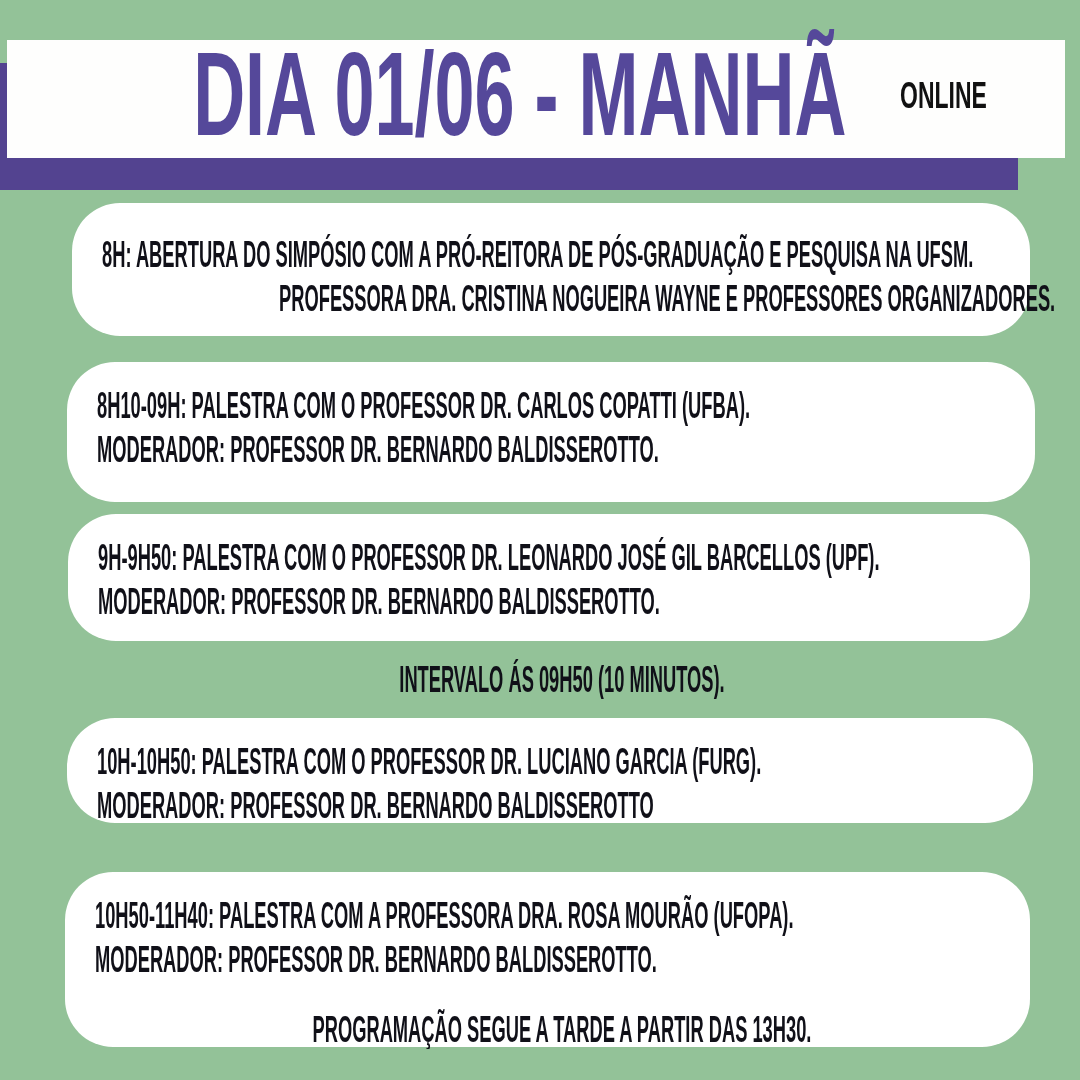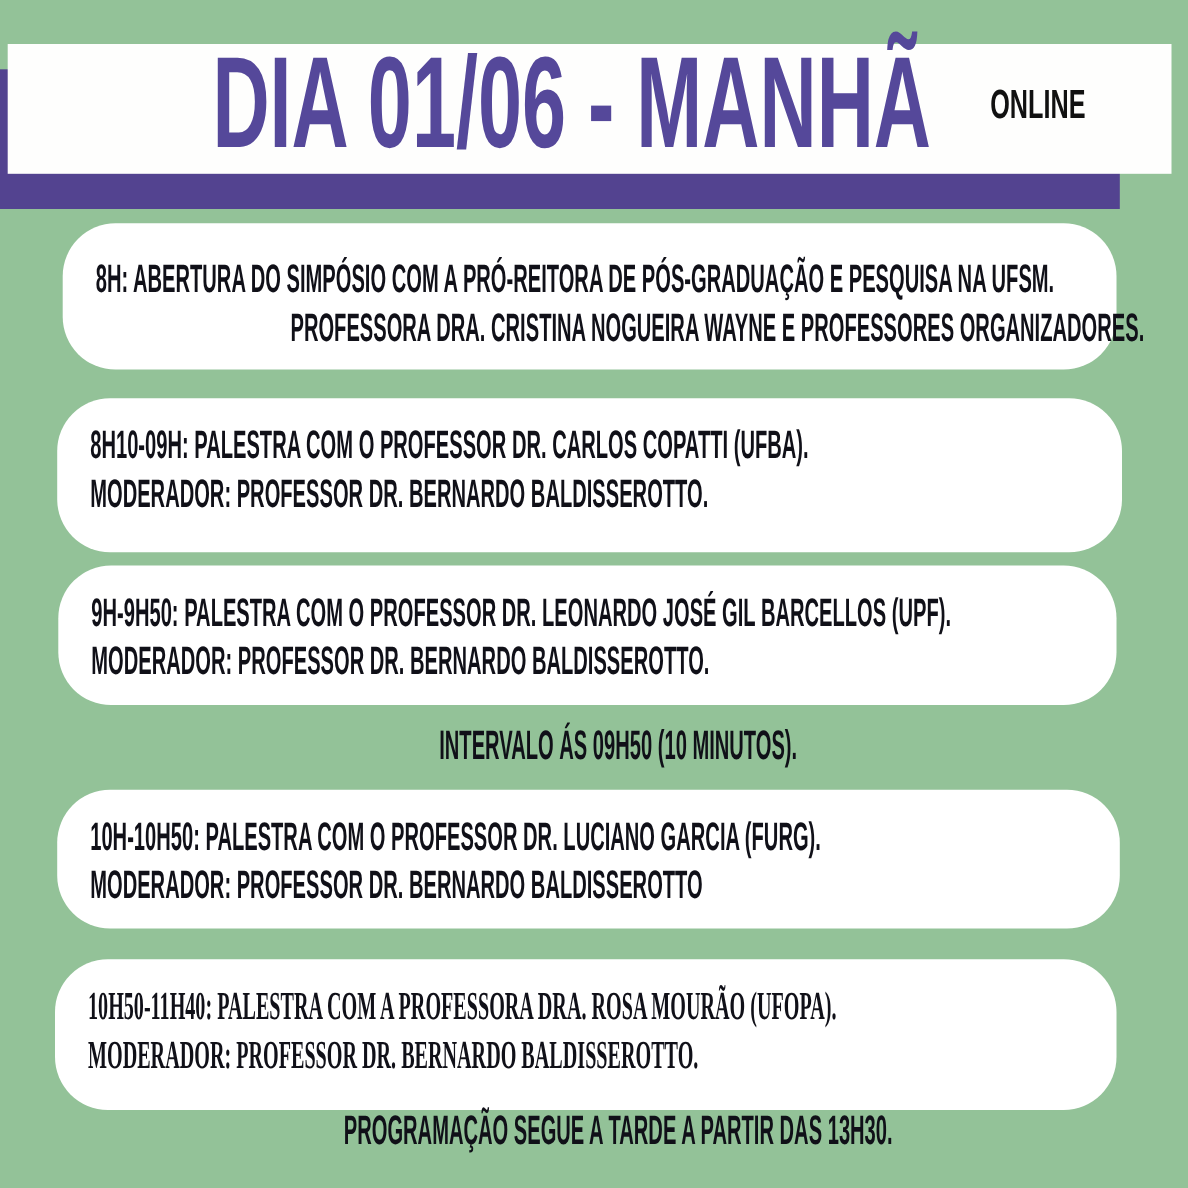--- a/index.html
+++ b/index.html
@@ -58,20 +58,21 @@
     color: #111111;
     white-space: nowrap;
     transform: translateY(-58%) scaleX(0.62);
     transform-origin: right center;
   }
   
   .card {
     position: absolute;
     background: #ffffff;
     border-radius: 48px;
+    margin-left: 15px;
   }
   .card-text {
     padding: 22px 20px 0 30px;
   }
   .card1 .card-text { padding-top: 30px; }
   .tline {
     font-size: 30px;
     font-weight: bold;
     line-height: 44px;
     color: #101018;
@@ -93,22 +94,22 @@
     line-height: 44px;
     color: #101018;
     text-align: center;
     white-space: nowrap;
     transform: scale(0.61, 1.25);
     transform-origin: 50% 50%;
   }
   #card-1 { left: 57px; top: 203px; width: 958px; height: 133px; }
   #card-2 { left: 52px; top: 362px; width: 968px; height: 140px; }
   #card-3 { left: 53px; top: 514px; width: 962px; height: 127px; text-align: center; }
-  #card-4 { left: 52px; top: 718px; width: 966px; height: 126px; }
-  #card-5 { left: 50px; top: 872px; width: 965px; height: 137px; font-family: Liberation Serif, serif; }
+  #card-4 { left: 52px; top: 718px; width: 966px; height: 105px; }
+  #card-5 { left: 50px; top: 872px; width: 965px; height: 175px; }
   #interval-note { top: 657px; }
   #footer-note { top: 1007px; }
 </style>
 </head>
 <body>
 
 <div id="poster">
 
   <div class="purple-layer"></div>
 

